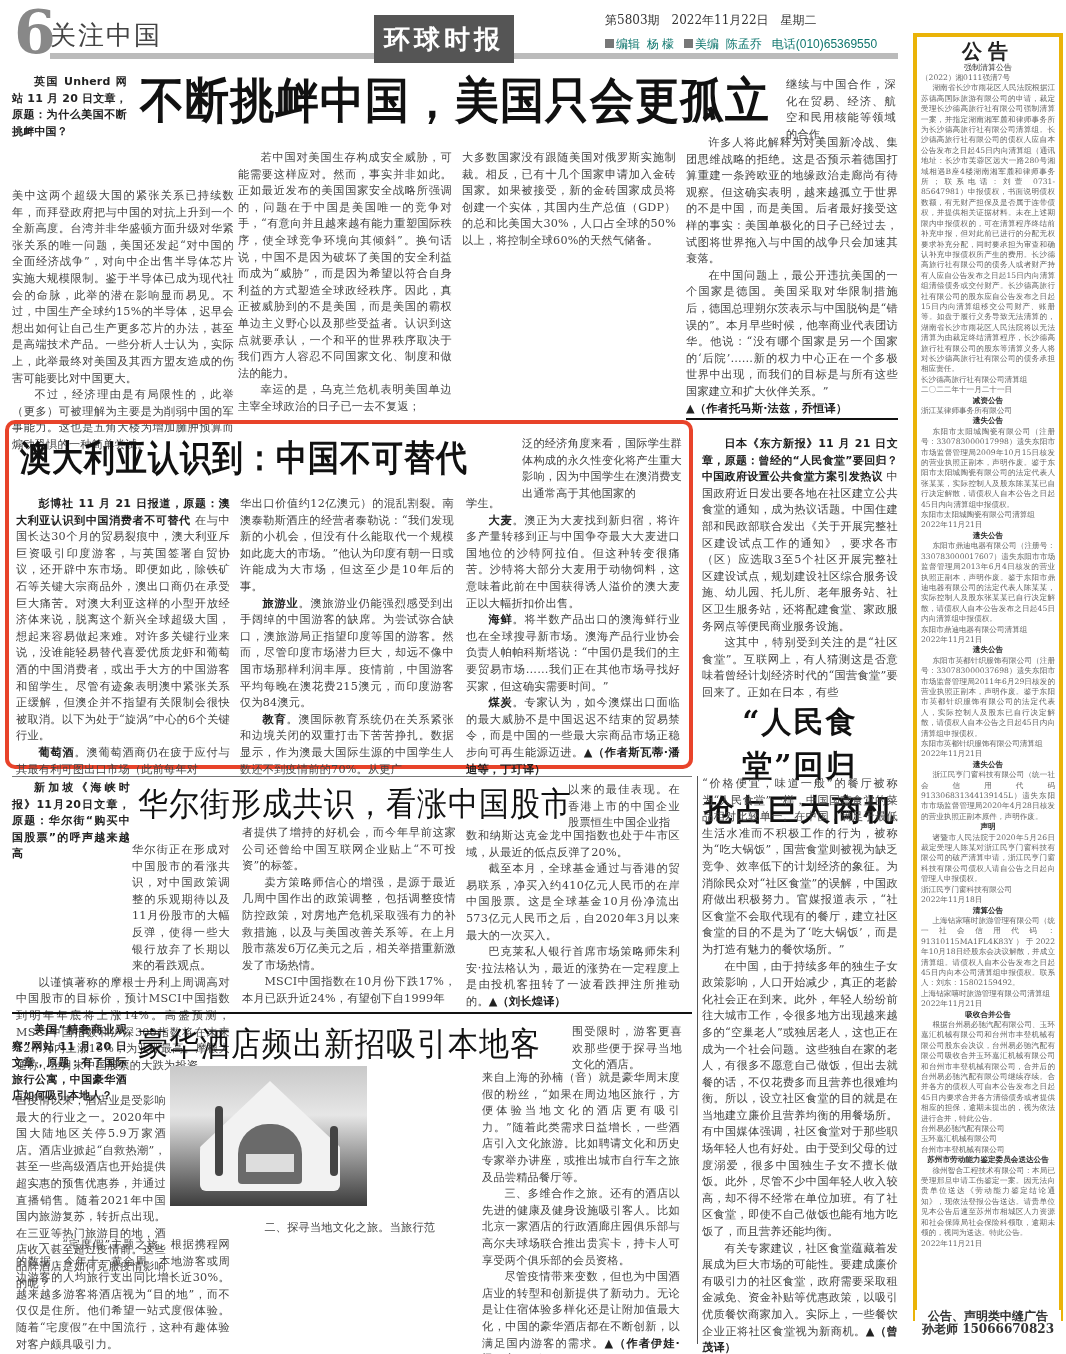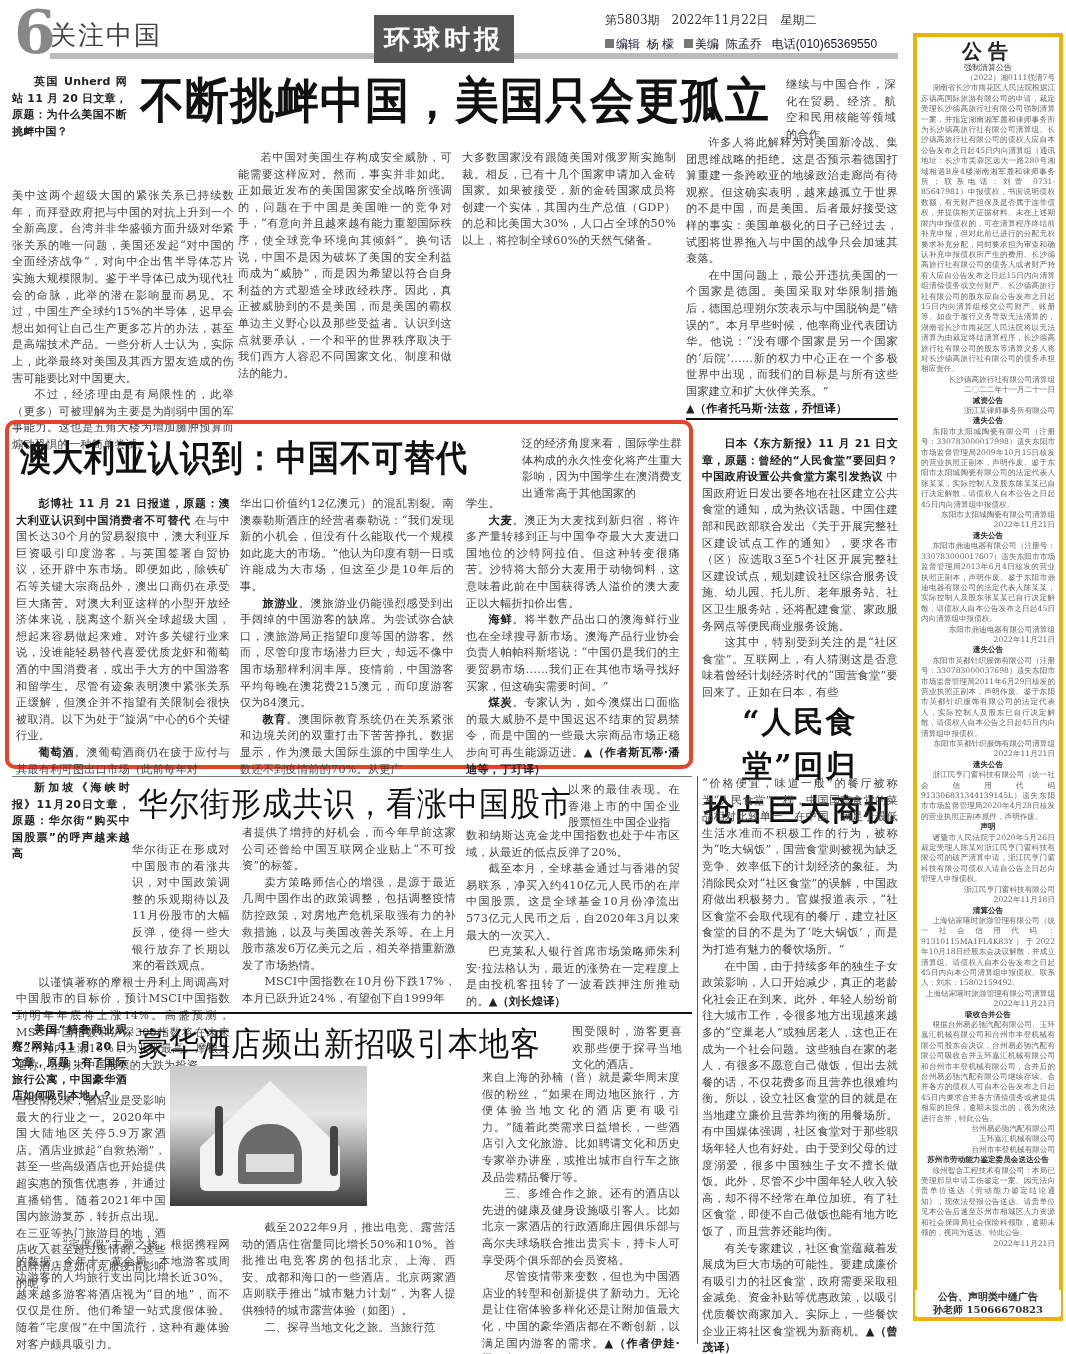--- a/index.html
+++ b/index.html
@@ -11,37 +11,37 @@
   .lead{font-family:"DejaVu Sans",sans-serif;font-weight:bold;color:#222;font-size:11px;line-height:16.6px}
   .b{font-weight:bold;color:#222;font-family:"DejaVu Sans",sans-serif}
   .rule{background:#111}
   
   .pnum{font-family:"DejaVu Serif",serif;font-size:60px;font-weight:bold;color:#888;left:14px;top:0;line-height:64px}
   .section{font-size:26px;font-weight:normal;color:#444;left:50px;top:18px;letter-spacing:2px}
   .hbar{left:50px;top:53px;width:490px;height:6px;background:#bbb}
   .hbar2{left:540px;top:53px;width:358px;height:6px;background:#bbb}
   .masthead{left:374px;top:15px;width:140px;height:48px;background:#555;color:#fff;font-size:26px;font-weight:bold;display:flex;align-items:center;justify-content:center;letter-spacing:4px;font-family:"DejaVu Serif",serif}
   .issue{left:605px;top:12px;font-size:12px;color:#333}
-  .editors{left:605px;top:36px;font-size:12px;color:#0f172a;font-family:"Liberation Sans",sans-serif}
+  .editors{left:605px;top:36px;font-size:12px;color:#0f766e;font-family:"Liberation Sans",sans-serif}
   .editors .sq{display:inline-block;width:9px;height:9px;background:#777;margin-right:2px}
   
   .h1{font-family:"DejaVu Sans",sans-serif;font-weight:900;color:#111;font-size:44px;letter-spacing:1px;transform:scaleY(1.1)}
   .h2{font-family:"DejaVu Sans",sans-serif;font-weight:bold;color:#111;font-size:31px;letter-spacing:1px}
   .h3{font-family:"DejaVu Sans",sans-serif;color:#111;font-size:30px;letter-spacing:1px}
   .h4{font-family:"DejaVu Serif",serif;font-weight:bold;color:#111;font-size:30px;line-height:44px;text-align:center;letter-spacing:2px}
   .redbox{left:5px;top:420px;width:688px;height:349px;border:4px solid #e8432a;border-radius:10px}
   
   .adbox{left:913px;top:33px;width:150px;height:1288px;border:4px solid #eab308;padding:3px 4px;overflow:hidden}
   .adtitle{font-size:20px;font-weight:bold;text-align:center;letter-spacing:6px;color:#222;line-height:22px}
   .adsub{font-size:8px;font-weight:normal;text-align:center;color:#333}
   .adtxt{font-size:7.6px;line-height:10.4px;color:#666;text-align:justify}
   .adtxt p{text-indent:1.5em}
-  .adtxt .r{text-align:right;text-indent:0}
+  .adtxt .r{text-align:left;text-indent:0}
   .adtxt .h{font-weight:bold;color:#333;text-align:center;text-indent:0}
-  .adfoot{font-size:10px;font-weight:bold;text-align:center;color:#333;line-height:13px;margin-top:0}
+  .adfoot{font-size:12px;font-weight:bold;text-align:center;color:#333;line-height:13px;margin-top:20px}
   .photo{left:170px;top:1066px;width:197px;height:140px;background:linear-gradient(180deg,#c9c9c9 0%,#e6e6e6 35%,#8a8a8a 70%,#3c3c3c 100%);overflow:hidden}
   .tent{position:absolute;left:30px;top:15px;width:140px;height:110px;background:#f2f2f2;border-radius:70px 70px 6px 6px;clip-path:polygon(50% 0,100% 60%,100% 100%,0 100%,0 60%)}
   .tent-door{position:absolute;left:68px;top:58px;width:64px;height:60px;background:#6a6a6a;border-radius:30px 30px 4px 4px}
   .bed{position:absolute;left:76px;top:88px;width:48px;height:18px;background:#ddd}
   .cactus{position:absolute;width:8px;background:#444;border-radius:4px}
   .vline{width:1px;background:#555}
 </style>
 </head>
 <body>
 
@@ -60,20 +60,21 @@
 <div class="abs h1" style="left:140px;top:72px;white-space:nowrap">不断挑衅中国，美国只会更孤立</div>
 <div class="abs txt" style="left:12px;top:74px;width:115px">
   <p class="lead">英国 Unherd 网站 11 月 20 日文章，原题：为什么美国不断挑衅中国？</p>
 </div>
 <div class="abs txt" style="left:12px;top:188px;width:222px">
   <p class="noind">美中这两个超级大国的紧张关系已持续数年，而拜登政府把与中国的对抗上升到一个全新高度。台湾并非华盛顿方面升级对华紧张关系的唯一问题，美国还发起“对中国的全面经济战争”，对向中企出售半导体芯片实施大规模限制。鉴于半导体已成为现代社会的命脉，此举的潜在影响显而易见。不过，中国生产全球约15%的半导体，迟早会想出如何让自己生产更多芯片的办法，甚至是高端技术产品。一些分析人士认为，实际上，此举最终对美国及其西方盟友造成的伤害可能要比对中国更大。</p>
   <p>不过，经济理由是有局限性的，此举（更多）可被理解为主要是为削弱中国的军事能力。这也是五角大楼为增加臃肿预算而煽动恐惧的一种简单尝试。</p>
 </div>
 <div class="abs txt" style="left:238px;top:150px;width:214px">
   <p>若中国对美国生存构成安全威胁，可能需要这样应对。然而，事实并非如此。正如最近发布的美国国家安全战略所强调的，问题在于中国是美国唯一的竞争对手，“有意向并且越来越有能力重塑国际秩序，使全球竞争环境向其倾斜”。换句话说，中国不是因为破坏了美国的安全利益而成为“威胁”，而是因为希望以符合自身利益的方式塑造全球政经秩序。因此，真正被威胁到的不是美国，而是美国的霸权单边主义野心以及那些受益者。认识到这点就要承认，一个和平的世界秩序取决于我们西方人容忍不同国家文化、制度和做法的能力。</p>
+  <p>幸运的是，乌克兰危机表明美国单边主宰全球政治的日子已一去不复返；</p>
 </div>
 <div class="abs txt" style="left:462px;top:150px;width:214px">
   <p class="noind">大多数国家没有跟随美国对俄罗斯实施制裁。相反，已有十几个国家申请加入金砖国家。如果被接受，新的金砖国家成员将创建一个实体，其国内生产总值（GDP）的总和比美国大30%，人口占全球的50%以上，将控制全球60%的天然气储备。</p>
 </div>
 <div class="abs txt" style="left:786px;top:77px;width:110px">
   <p class="noind">继续与中国合作，深化在贸易、经济、航空和民用核能等领域的合作。</p>
 </div>
 <div class="abs txt" style="left:686px;top:135px;width:212px">
   <p>许多人将此解释为对美国新冷战、集团思维战略的拒绝。这是否预示着德国打算重建一条跨欧亚的地缘政治走廊尚有待观察。但这确实表明，越来越孤立于世界的不是中国，而是美国。后者最好接受这样的事实：美国单极化的日子已经过去，试图将世界拖入与中国的战争只会加速其衰落。</p>
   <p>在中国问题上，最公开违抗美国的一个国家是德国。美国采取对华限制措施后，德国总理朔尔茨表示与中国脱钩是“错误的”。本月早些时候，他率商业代表团访华。他说：“没有哪个国家是另一个国家的‘后院’……新的权力中心正在一个多极世界中出现，而我们的目标是与所有这些国家建立和扩大伙伴关系。”</p>
@@ -158,21 +159,20 @@
 
 <div class="abs photo">
   <div class="tent"></div>
   <div class="tent-door"></div>
   <div class="bed"></div>
   <div class="cactus" style="left:45px;top:40px;height:70px"></div>
   <div class="cactus" style="left:160px;top:60px;height:50px"></div>
 </div>
 
 <div class="abs txt" style="left:242px;top:1220px;width:214px">
-  <p>截至2022年9月，推出电竞、露营活动的酒店住宿量同比增长50%和10%。首批推出电竞客房的包括北京、上海、西安、成都和海口的一些酒店。北京两家酒店则联手推出“城市魅力计划”，为客人提供独特的城市露营体验（如图）。</p>
   <p>二、探寻当地文化之旅。当旅行范</p>
 </div>
 <div class="abs txt" style="left:482px;top:1070px;width:198px">
   <p class="noind">来自上海的孙楠（音）就是豪华周末度假的粉丝，“如果在周边地区旅行，方便体验当地文化的酒店更有吸引力。”随着此类需求日益增长，一些酒店引入文化旅游。比如聘请文化和历史专家举办讲座，或推出城市自行车之旅及品尝精品餐厅等。</p>
   <p>三、多维合作之旅。还有的酒店以先进的健康及健身设施吸引客人。比如北京一家酒店的行政酒廊庄园俱乐部与高尔夫球场联合推出贵宾卡，持卡人可享受两个俱乐部的会员资格。</p>
   <p><span>尽管疫情带来变数，但也为中国酒店业的转型和创新提供了新动力。无论是让住宿体验多样化还是让附加值最大化，中国的豪华酒店都在不断创新，以满足国内游客的需求。</span><span class="b">▲（作者伊娃·梁，高锡凤译）</span></p>
 </div>
 
 <div class="abs adbox">
   <div class="adtitle">公告</div>

